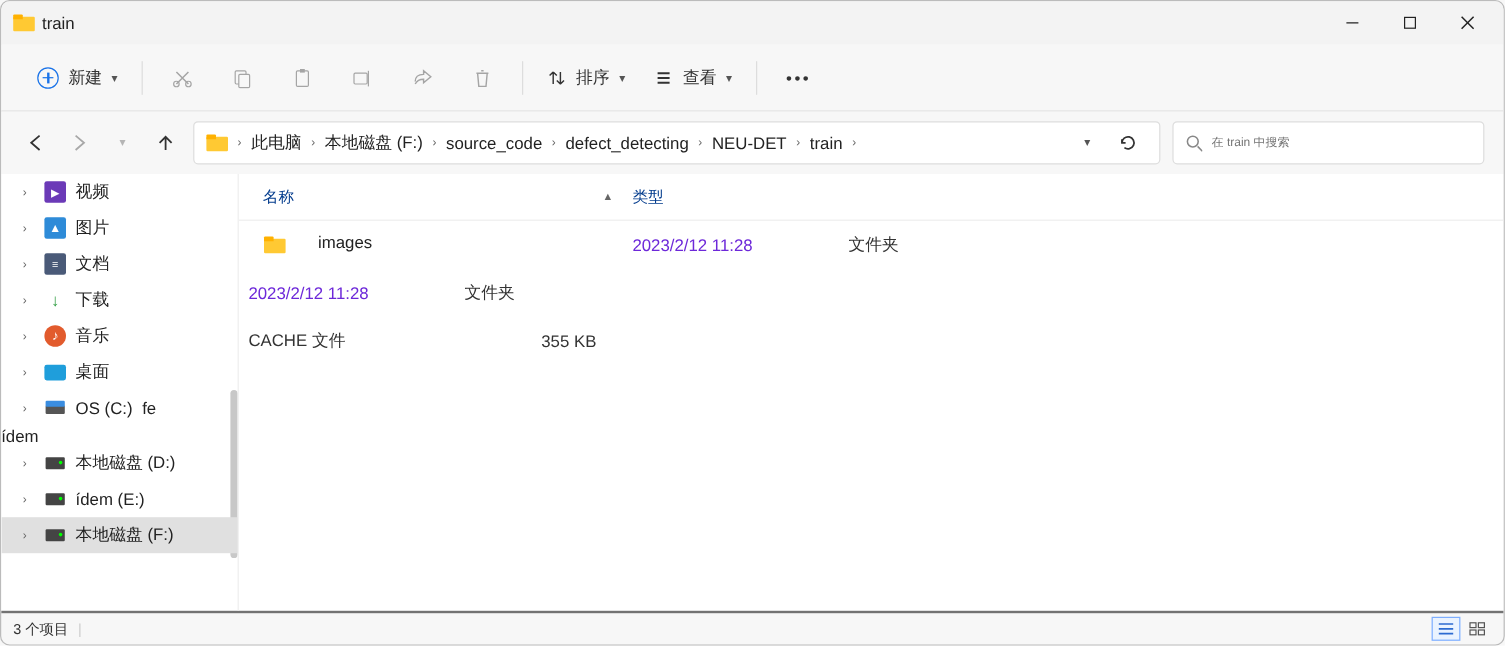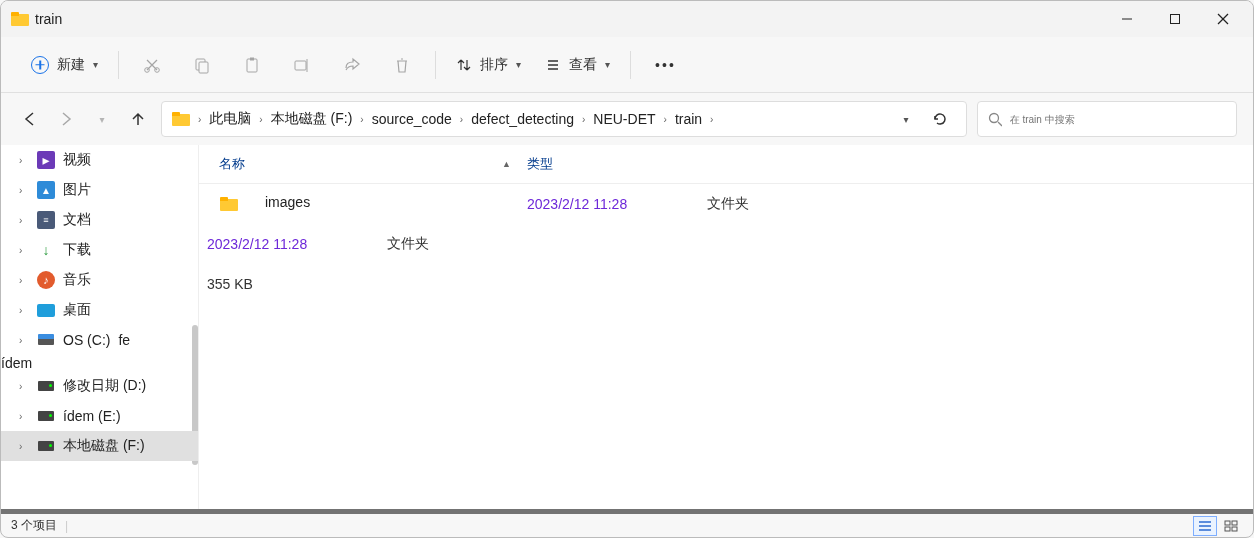--- a/index.html
+++ b/index.html
@@ -56,27 +56,27 @@
   .col { padding:6px 8px; display:flex; align-items:center; gap:19px; }
   .c-name { width:320px; padding-left:20px; }
   .c-date { width:180px; }
   .c-type { width:150px; }
   .c-size { width:120px; }
   .row { display:flex; align-items:center; padding:0; height:40px; }
   .row .cell { padding:4px 8px; }
   .cell.name { width:320px; padding-left:20px; display:flex; align-items:flex-start; gap:26px; }
   .cell.date { width:180px; color:#6d28d9; }
   .cell.type { width:150px; color:#333; }
-  .cell.size { width:120px; color:#333; text-align:left; }
+  .cell.size { width:120px; color:#333; text-align:right;margin-left:36px; }
   .fileico { width:20px; height:20px; display:flex; align-items:center; justify-content:center; }
   .page { width:16px; height:20px; border:1px solid #aaa; border-radius:1px; background:#fff; position:relative; }
   .page::before { content:""; position:absolute; top:-1px; right:-1px; width:6px; height:6px; background:#fff; border-left:1px solid #aaa; border-bottom:1px solid #aaa; }
 
   
-  .status { height:28px; border-top:5px solid #737373; display:flex; align-items:center; padding:0 10px; font-size:12px; color:#333; }
+  .status { height:28px; border-top:2px solid #737373; display:flex; align-items:center; padding:0 10px; font-size:12px; color:#333; }
   .status .sp { flex:1; }
   .vbtn { width:24px; height:20px; display:flex; align-items:center; justify-content:center; border:1px solid transparent; margin-left:2px; }
   .vbtn.active { border-color:#7eaeff; background:#eaf3ff; }
 
   
   .sbthumb { position:absolute; right:0; top:180px; width:6px; height:140px; background:#c8c8c8; border-radius:3px; }
 
   svg { display:block; }
 </style>
 </head>
@@ -282,21 +282,21 @@
               <rect x="1" y="1" width="16" height="5" rx="1" fill="#3a8de0"></rect>
             </svg>
         </span>
         <span>OS (C:)</span>
 fe</div>ídem
       <div class="tree-item">
         <span class="expand">›</span>
         <span class="side-ico">
             <span class="drv"></span>
           </span>
-        <span>修改日期 (D:)</span>
+        <span>本地磁盘 (D:)</span>
       </div>
       <div class="tree-item">
         <span class="expand">›</span>
         <span class="side-ico">
             <span class="drv"></span>
           </span>
         <span>ídem (E:)</span>
       </div>
       <div class="tree-item sel">
         <span class="expand">›</span>
@@ -330,20 +330,21 @@
       <div class="cell date">2023/2/12 11:28</div>
       <div class="cell type">文件夹</div>
       <div class="cell size"></div>
     </div>
     <div class="row">
       <div class="cell date">2023/2/12 11:28</div>
       <div class="cell type">文件夹</div>
       <div class="cell size"></div>
     </div>
     <div class="row">
+      <div class="cell type">CACHE 文件</div>
       <div class="cell size">355 KB</div>
     </div>
   </div>
 </div>
 
 <div class="status">
   <span>3 个项目</span>
   <span style="color:#ccc;margin:0 8px;">|</span>
   <div class="sp"></div>
   <div class="vbtn active">

